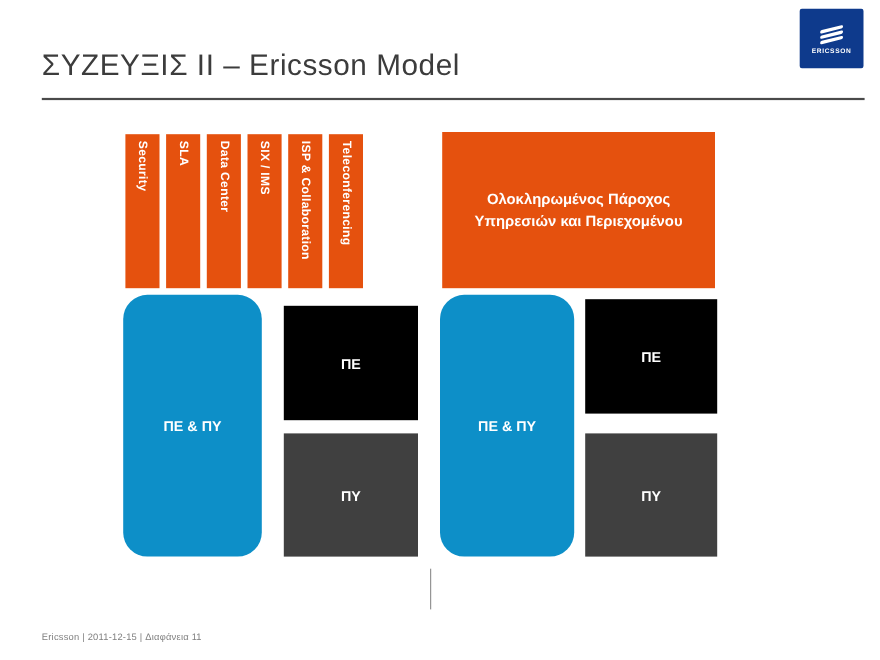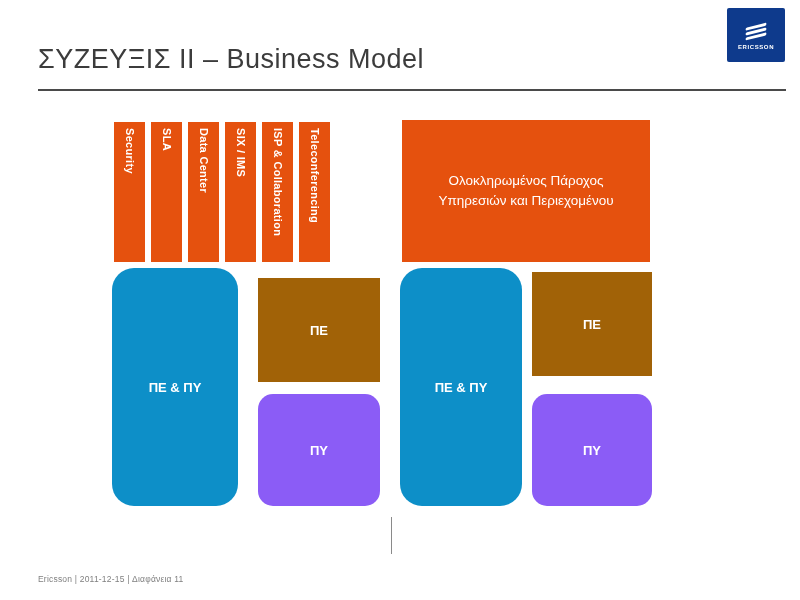--- a/index.html
+++ b/index.html
@@ -50,32 +50,32 @@
   }
   .strip span {
     writing-mode: vertical-rl; text-orientation: mixed;
     font-size: 11px; font-weight: bold; padding-top: 6px;
     letter-spacing: 0.3px; white-space: nowrap;
   }
   .provider-box {
     position: absolute; left: 402px; top: 120px;
     width: 248px; height: 142px; background: #E5510E;
     color: #fff; display: flex; align-items: center; justify-content: center;
-    text-align: center; font-size: 13.5px; font-weight: 400;
+    text-align: center; font-size: 13.5px; font-weight: 700;
     padding: 0 28px; box-sizing: border-box; line-height: 1.45;
   }
   
   .block {
     position: absolute; color: #fff; font-weight: bold; font-size: 13px;
     display: flex; align-items: center; justify-content: center;
     text-align: center;
   }
   .blue  { background: #0D8FC8; border-radius: 22px; }
-  .navy  { background: #a16207; }
-  .teal  { background: #8b5cf6; border-radius: 15px; }
+  .navy  { background: #000000; }
+  .teal  { background: #404040; }
   .s1-pepy { left: 112px; top: 268px; width: 126px; height: 238px; }
   .s1-pe   { left: 258px; top: 278px; width: 122px; height: 104px; }
   .s1-py   { left: 258px; top: 394px; width: 122px; height: 112px; }
   .s2-pepy { left: 400px; top: 268px; width: 122px; height: 238px; }
   .s2-pe   { left: 532px; top: 272px; width: 120px; height: 104px; }
   .s2-py   { left: 532px; top: 394px; width: 120px; height: 112px; }
   .scenario-label {
     position: absolute; top: 523px; width: 150px;
     text-align: center; font-size: 20px; color: #595959;
   }
@@ -88,21 +88,21 @@
   .slide-footer {
     position: absolute; left: 38px; top: 574px;
     font-size: 8.5px; color: #7f7f7f; letter-spacing: 0.2px; text-align: right;
   }
 </style>
 </head>
 <body>
 
 <div class="slide">
 
-  <div class="slide-title">ΣΥΖΕΥΞΙΣ II – Business Model</div>
+  <div class="slide-title">ΣΥΖΕΥΞΙΣ II – Ericsson Model</div>
   <div class="title-divider"></div>
 
   <div class="logo">
     <svg viewBox="0 0 40 28" aria-hidden="true">
       <g fill="#ffffff" transform="skewY(-14)">
         <rect x="4" y="10" width="32" height="4.6" rx="2.3"></rect>
         <rect x="4" y="17.5" width="32" height="4.6" rx="2.3"></rect>
         <rect x="4" y="25" width="32" height="4.6" rx="2.3"></rect>
       </g>
     </svg>

